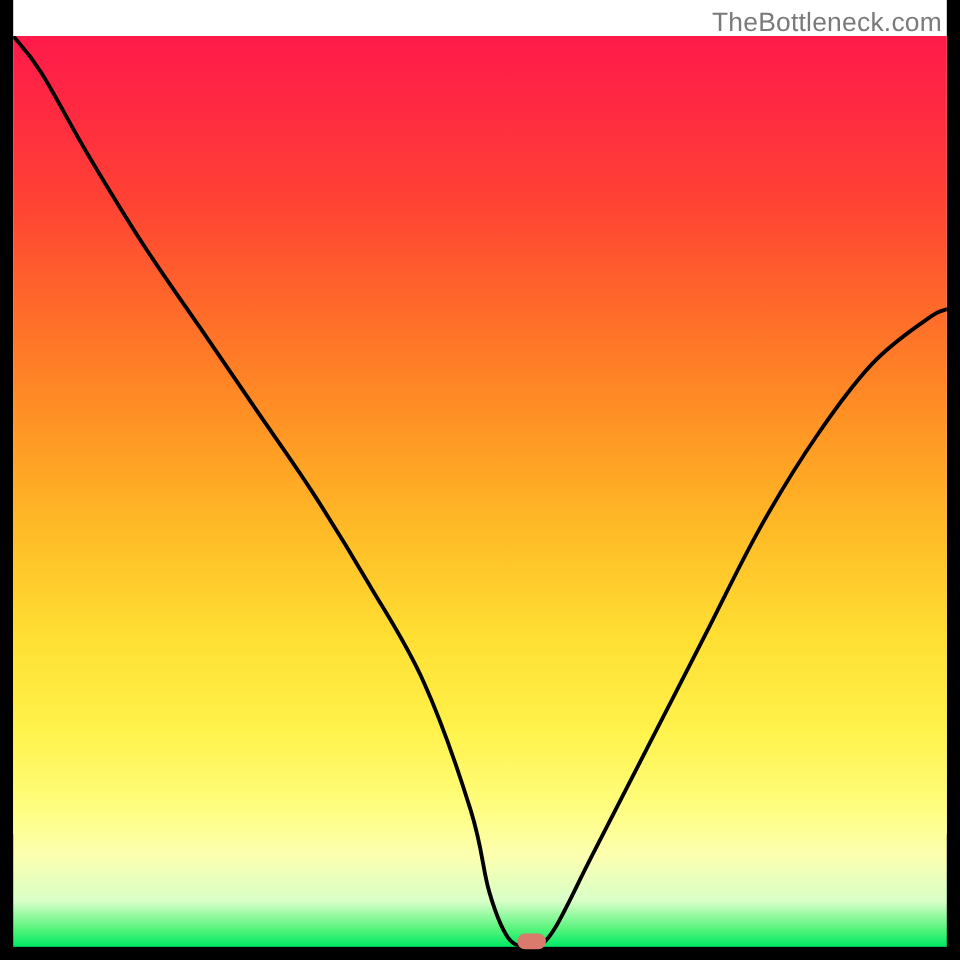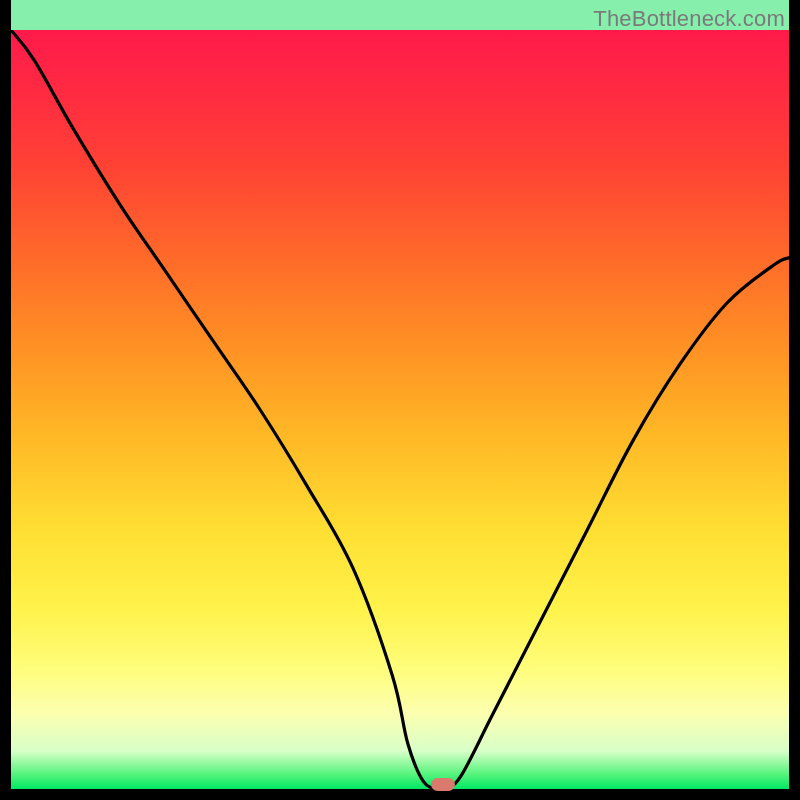--- a/index.html
+++ b/index.html
@@ -5,21 +5,21 @@
   * { margin: 0; padding: 0; box-sizing: border-box; }
   html, body { width: 800px; height: 800px; overflow: hidden; }
   body { background: #000; font-family: Arial, Helvetica, sans-serif; }
 
   .frame {
     position: absolute;
     left: 11px;
     top: 0;
     width: 778px;
     height: 695px;
-    background: #86efac;
+    background: #ffffff;
   }
 
   .plot-gradient {
     position: absolute;
     left: 0;
     top: 30px;
     width: 778px;
     height: 759px;
     background: linear-gradient(
       to bottom,

